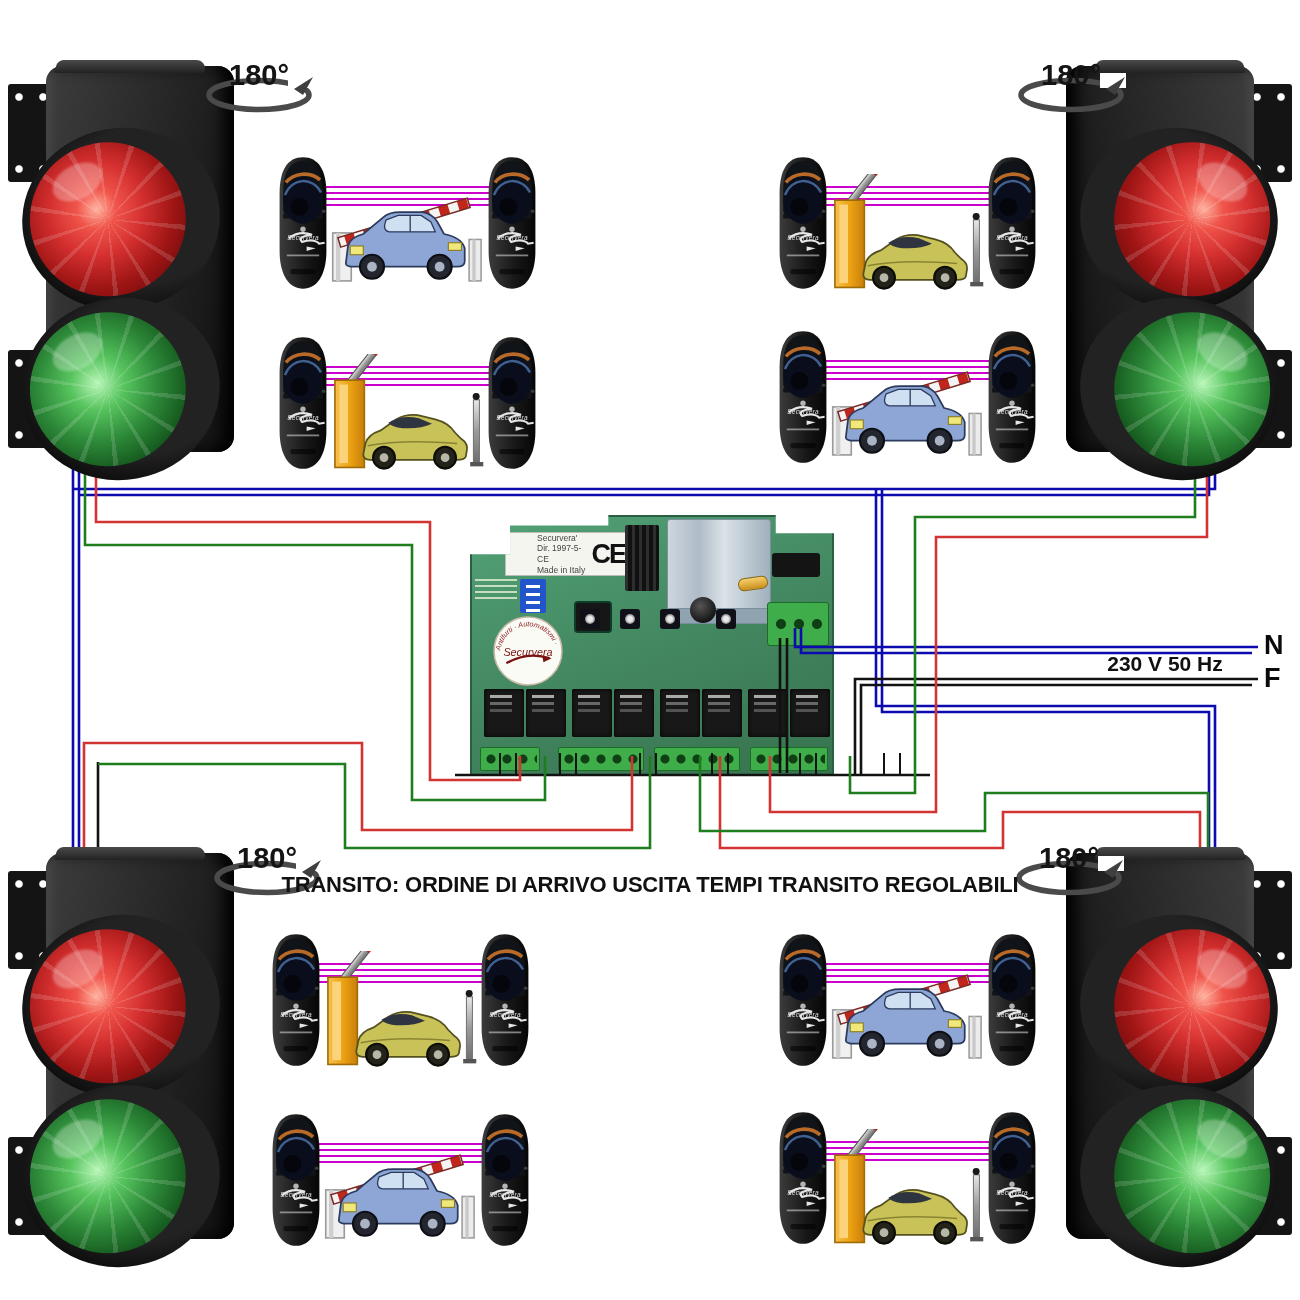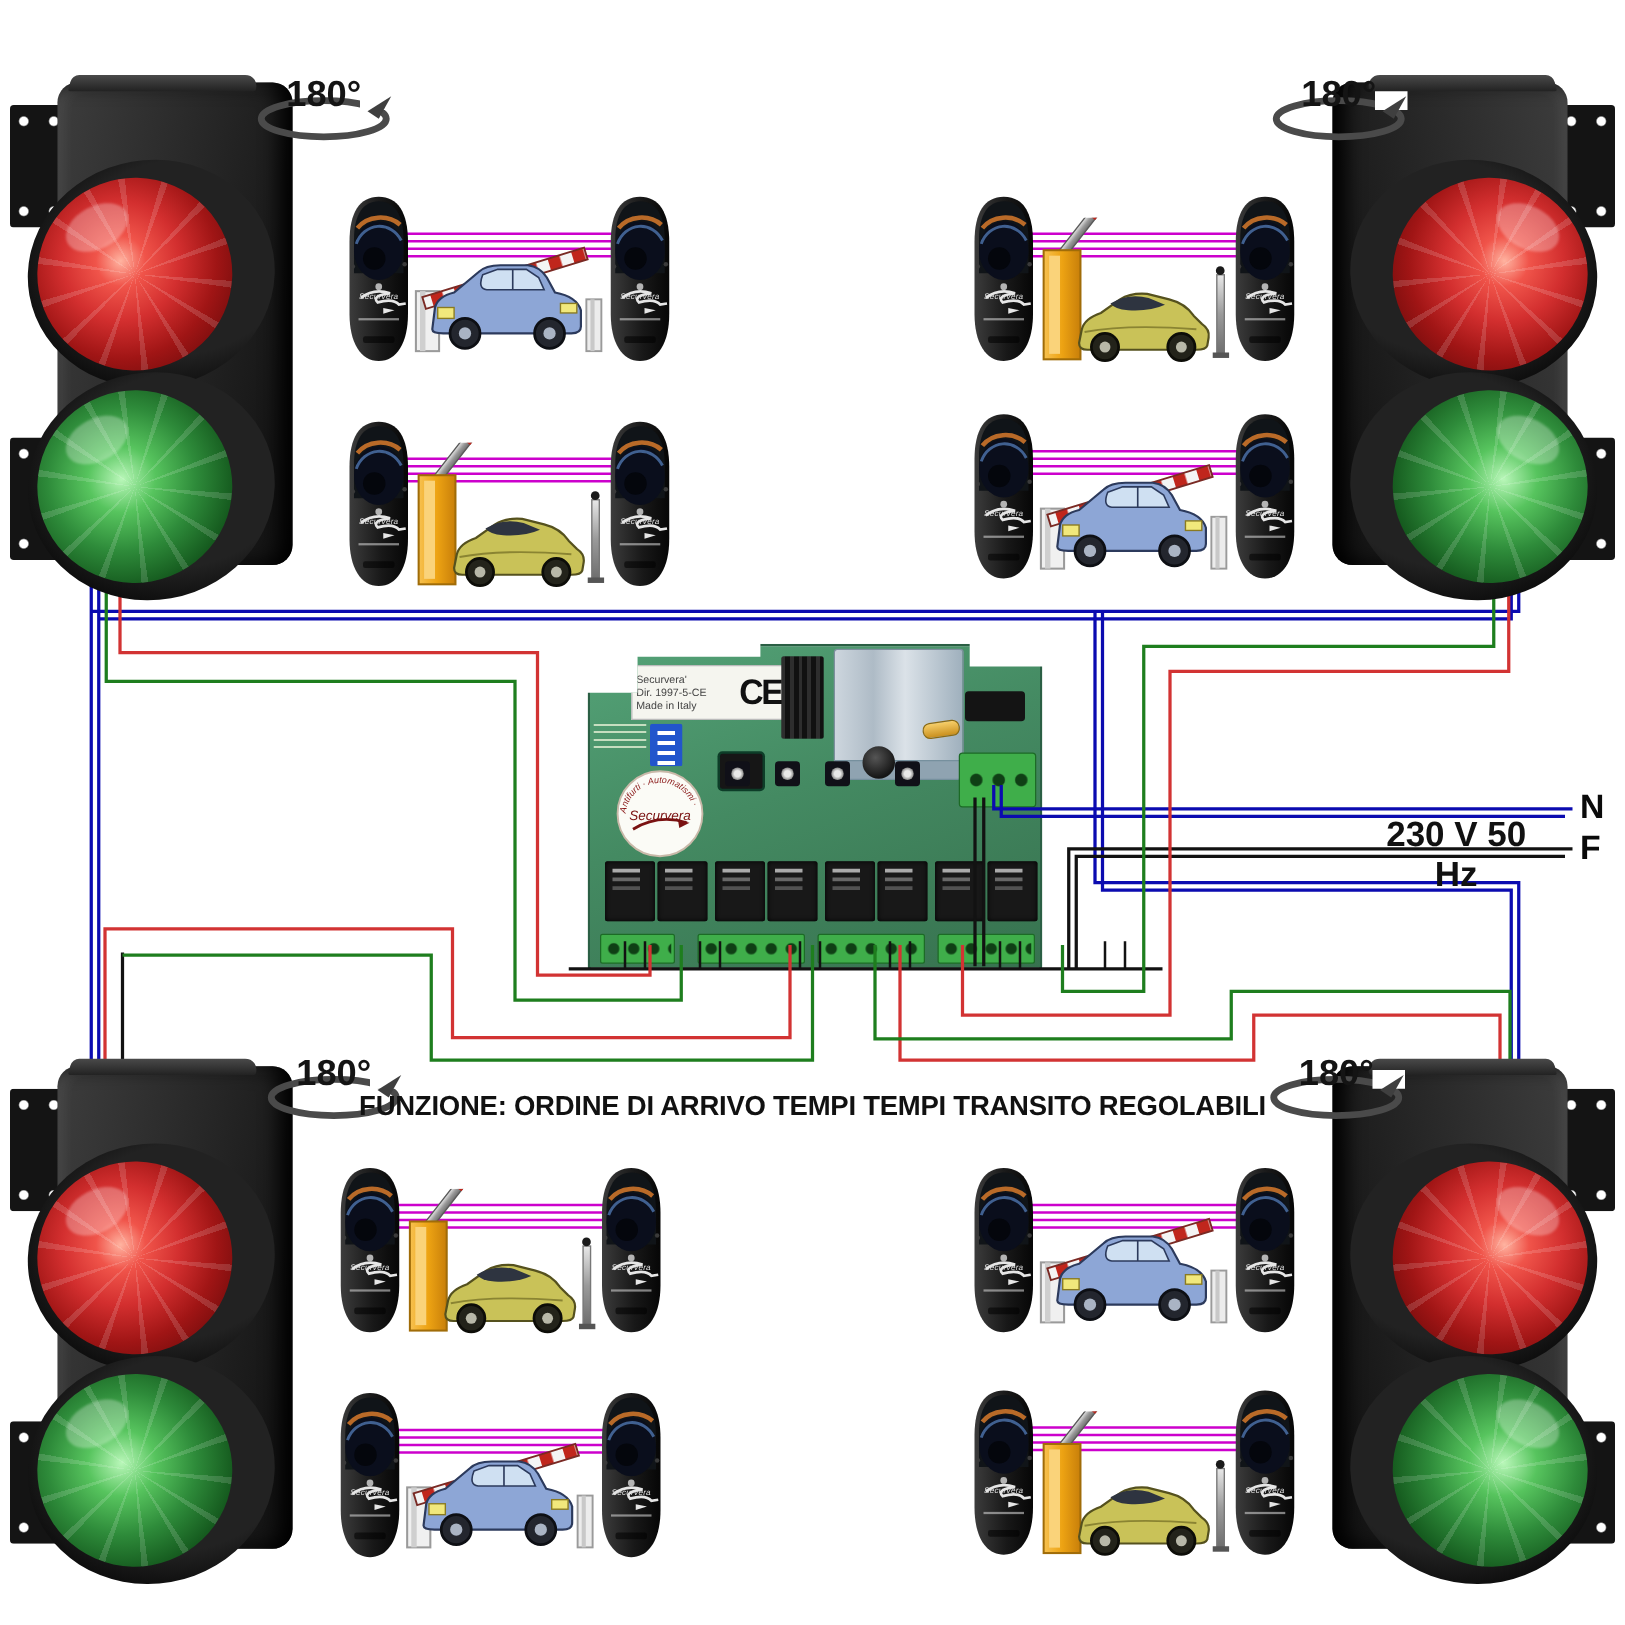--- a/index.html
+++ b/index.html
@@ -63,21 +63,21 @@
     font-style:italic;color:#e2e2e2;letter-spacing:.2px;}
   .art{position:absolute;left:56px;top:26px;width:164px;height:120px;}
 
   
   .pcb{left:470px;top:515px;width:360px;height:257px;z-index:1;
     background:linear-gradient(160deg,#54a277 0%,#448a62 45%,#37724f 100%);
     border:2px solid #2a5f44;border-radius:3px;
     clip-path:polygon(0 15%,11% 15%,11% 4%,38% 4%,38% 0,84% 0,84% 7%,100% 7%,100% 100%,0 100%);}
   .pcb-label{position:absolute;left:33px;top:15px;width:124px;height:44px;background:#f5f5ef;
     border:1px solid #bbb;display:flex;align-items:center;padding:2px 3px;box-sizing:border-box;}
-  .pcb-label .lines{flex:1;font-size:8.5px;line-height:1.25;color:#444;}
+  .pcb-label .lines{flex:1;font-size:8.5px;line-height:1.25;color:#444;margin-left:28px;}
   .pcb-label .ce{font-size:27px;font-weight:bold;letter-spacing:-2px;color:#111;
     font-family:"Liberation Sans",sans-serif;transform:scaleY(1.05);}
   .heatsink{position:absolute;left:153px;top:8px;width:34px;height:66px;background:#191919;
     background-image:repeating-linear-gradient(90deg,#2e2e2e 0 3px,#111 3px 7px);border-radius:2px;}
   .xfmr{position:absolute;left:195px;top:2px;width:102px;height:90px;border:1px solid #7d8f9d;border-radius:3px;
     background:linear-gradient(90deg,#cdd6de,#aebbc6 30%,#dbe2e8 55%,#9fb0bd);}
   .xfmr::after{content:"";position:absolute;left:0;right:0;bottom:-14px;height:14px;background:#8fa3b1;
     border:1px solid #76909e;border-radius:0 0 4px 4px;}
   .dip{position:absolute;left:48px;top:62px;width:26px;height:34px;background:#2255cc;border-radius:2px;
     background-image:repeating-linear-gradient(#2255cc 0 3px,#fff 3px 6px,#2255cc 6px 8px);background-size:14px 100%;background-repeat:no-repeat;background-position:6px 3px;}
@@ -98,21 +98,21 @@
   .relay{position:absolute;top:172px;width:40px;height:48px;background:#181818;border-radius:2px;box-shadow:inset 0 0 4px #000;}
   .relay::after{content:"";position:absolute;left:6px;top:6px;width:22px;height:3px;background:#cfcfcf;opacity:.8;
     box-shadow:0 7px 0 rgba(207,207,207,.55),0 14px 0 rgba(207,207,207,.4);}
   .term{position:absolute;top:230px;height:22px;background:var(--terminal-green);border:1px solid #1c6b26;border-radius:2px;}
   .term::after{content:"";position:absolute;inset:4px 2px;background-image:radial-gradient(circle at 8px 50%,#0f3f15 4px,transparent 5px);background-size:16px 100%;}
   .sticker{position:absolute;left:20px;top:98px;width:72px;height:72px;}
 
   
   .caption{left:0;top:872px;width:1300px;text-align:center;font-size:22px;font-weight:bold;color:#111;
     letter-spacing:-.2px;z-index:4;}
-  .vlabel{left:1100px;top:652px;width:130px;text-align:center;font-size:28px;font-weight:bold;color:#111;z-index:4;}
+  .vlabel{left:1100px;top:652px;width:130px;text-align:center;font-size:21px;font-weight:bold;color:#111;z-index:4;}
   .nf{width:36px;font-size:27px;font-weight:bold;color:#0a0a0a;z-index:4;}
 </style>
 </head>
 <body>
 
 <svg width="0" height="0" style="position:absolute" aria-hidden="true">
   <defs>
     <linearGradient id="pcB" x1="0" y1="0" x2="1" y2="0">
       <stop offset="0" stop-color="#3c3c3c"></stop>
         <stop offset=".55" stop-color="#181818"></stop>
@@ -469,16 +469,16 @@
         <use href="#photocell"></use>
       </svg><span class="pc-brand">Securvera</span></div>
   <div class="pc r"><svg viewBox="0 0 60 150">
         <use href="#photocell"></use>
       </svg><span class="pc-brand">Securvera</span></div>
   <svg class="art" viewBox="0 0 150 110">
       <use href="#art-sports"></use>
     </svg>
 </div>
 
-<div class="abs caption">FUNZIONE: ORDINE DI ARRIVO TEMPI TEMPI TRANSITO REGOLABILI</div>
+<div class="abs caption">TRANSITO: ORDINE DI ARRIVO USCITA TEMPI TRANSITO REGOLABILI</div>
 <div class="abs vlabel">230 V 50 Hz</div>
 <div class="abs nf" style="left:1264px;top:630px">N</div>
 <div class="abs nf" style="left:1264px;top:663px">F</div>
 
 </body></html>

